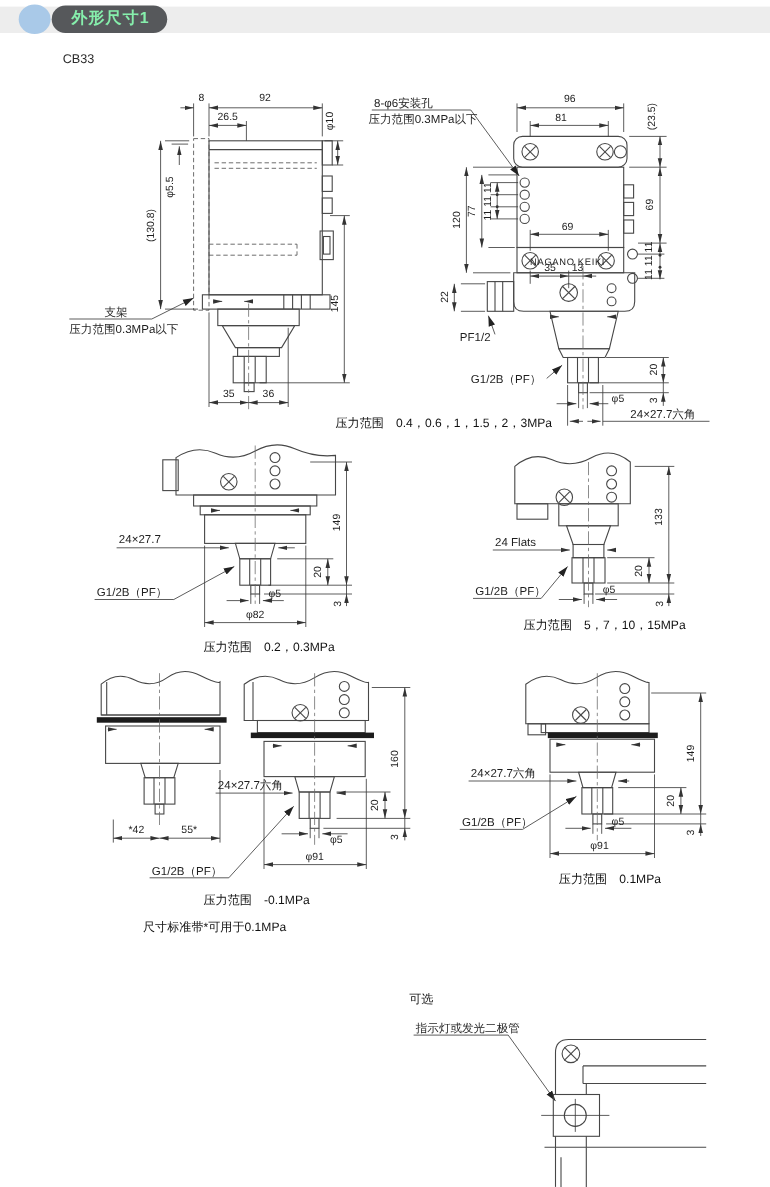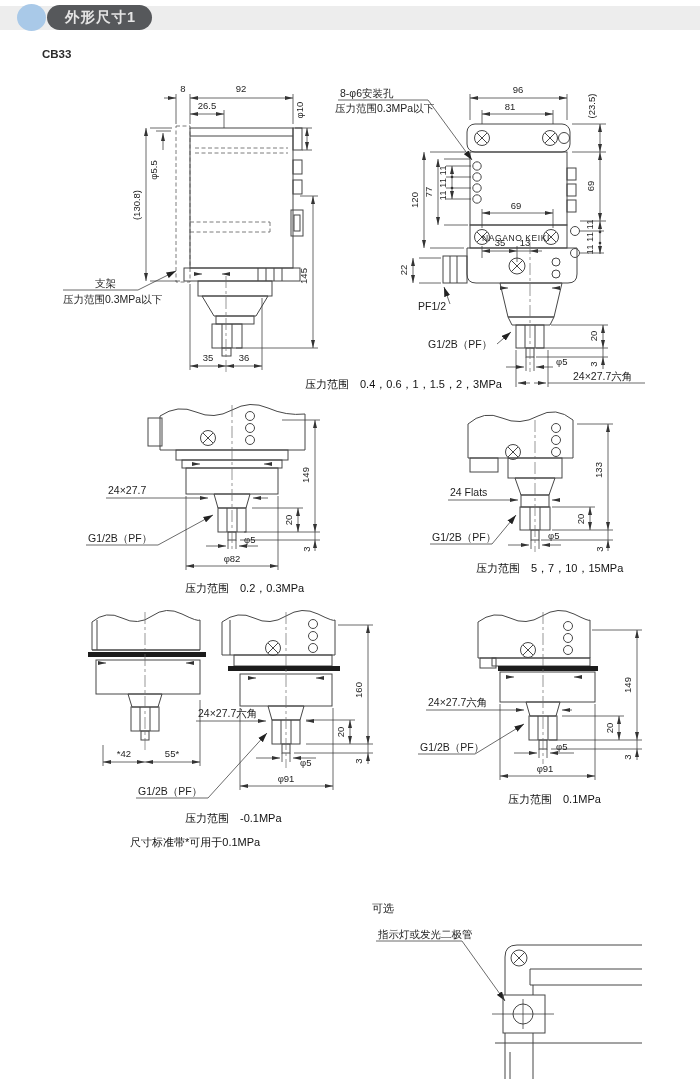--- a/index.html
+++ b/index.html
@@ -1,22 +1,22 @@
 <!DOCTYPE html>
 <html><head>
 <meta charset="utf-8">
 <style>
   html,body{margin:0;padding:0;background:#fff;}
   .page{position:relative;width:700px;height:1079px;background:#fff;overflow:hidden;
         font-family:"Liberation Sans","DejaVu Sans",sans-serif;}
   .band{position:absolute;left:0;top:6px;width:700px;height:24px;background:#ededed;}
   .bullet{position:absolute;left:17px;top:4px;width:29px;height:27px;border-radius:50%;background:#a9c9e8;}
   .badge{position:absolute;left:47px;top:5px;height:25px;line-height:25px;padding:0 16px 0 18px;
-         border-radius:13px;background:#56585b;color:#e5e5e5;font-size:14.5px;font-weight:bold;letter-spacing:1px;}
-  .model{position:absolute;left:42px;top:48px;font-size:11.5px;font-weight:bold;color:#2b2b2b;}
+         border-radius:13px;background:#56585b;color:#86efac;font-size:14.5px;font-weight:bold;letter-spacing:1px;}
+  .model{position:absolute;left:57px;top:48px;font-size:11.5px;font-weight:normal;color:#2b2b2b;}
   svg{position:absolute;left:0;top:0;}
   svg text{font-family:"Liberation Sans","DejaVu Sans",sans-serif;}
   .ol{stroke:#474747;stroke-width:1;fill:none;stroke-linejoin:miter;}
   .dl{stroke:#3a3a3a;stroke-width:0.75;fill:none;}
   .dash{stroke:#5a5a5a;stroke-width:0.8;fill:none;stroke-dasharray:4 2.5;}
   .cl{stroke:#6a6a6a;stroke-width:0.7;fill:none;stroke-dasharray:12 3 3 3;}
   .gasket{fill:#1c1c1c;stroke:none;}
   text.d{font-size:9.5px;fill:#1e1e1e;}
   text.cn{font-size:10.5px;fill:#1e1e1e;}
   text.cap{font-size:11px;fill:#111;}

